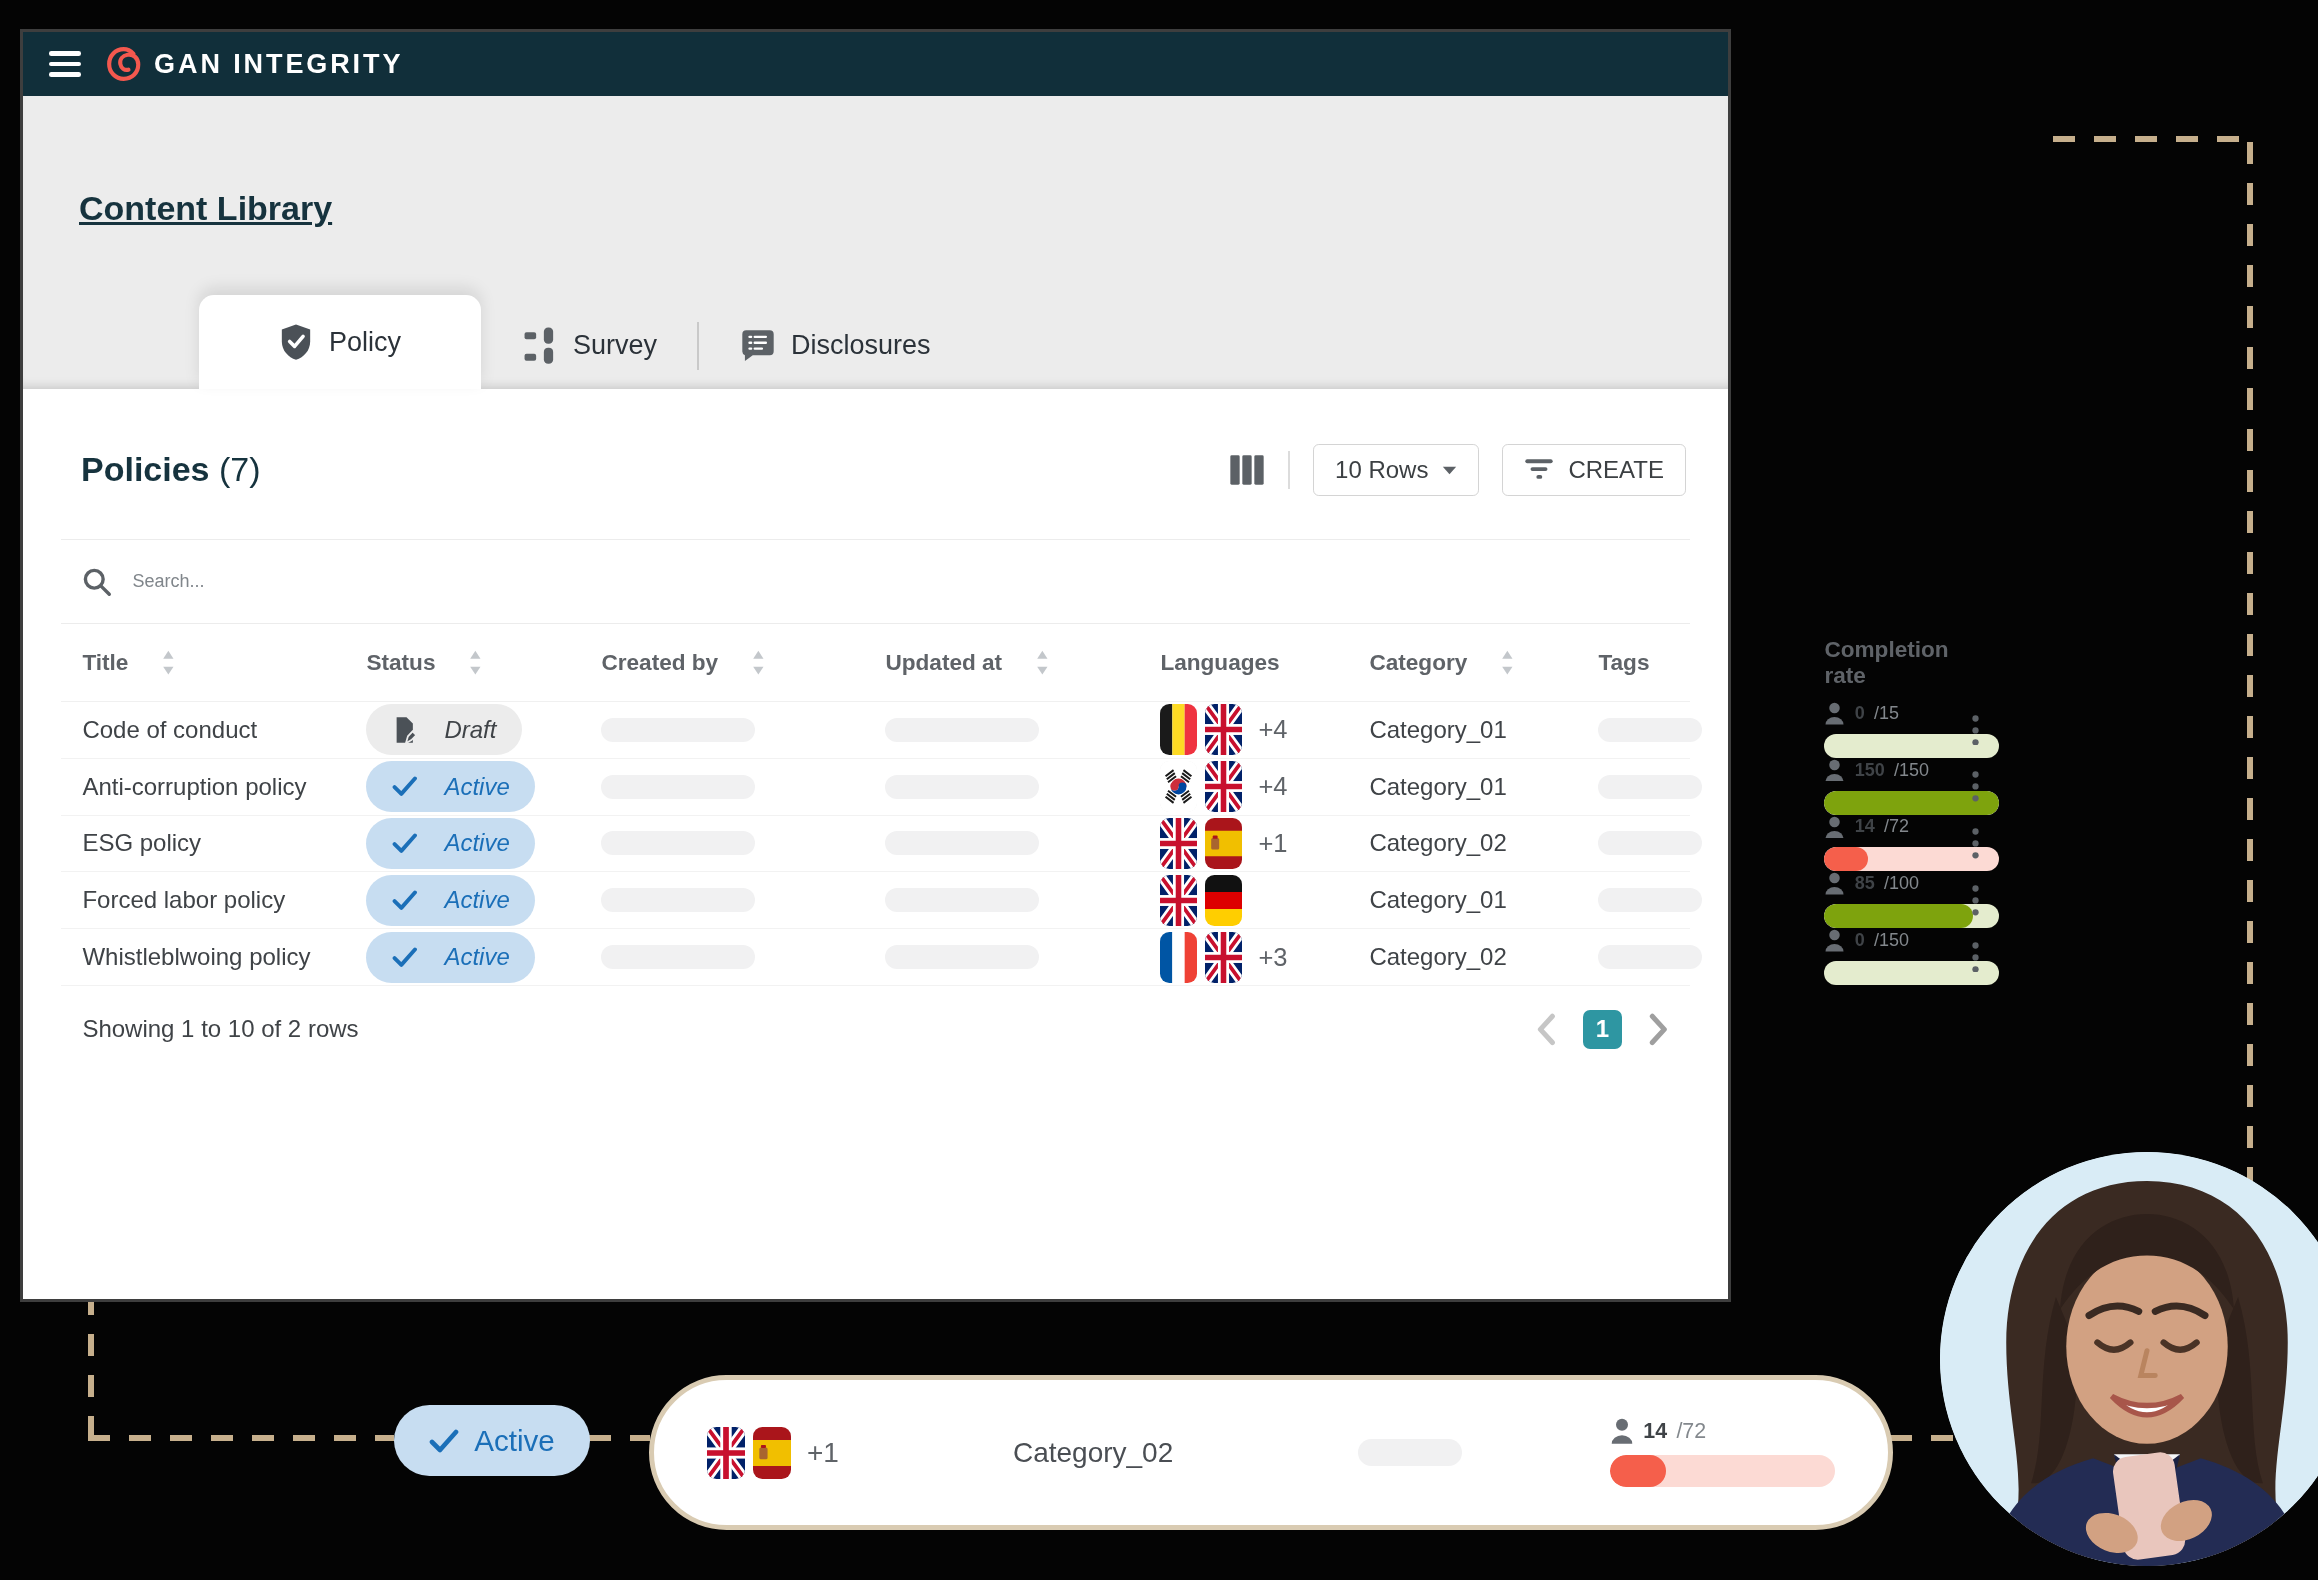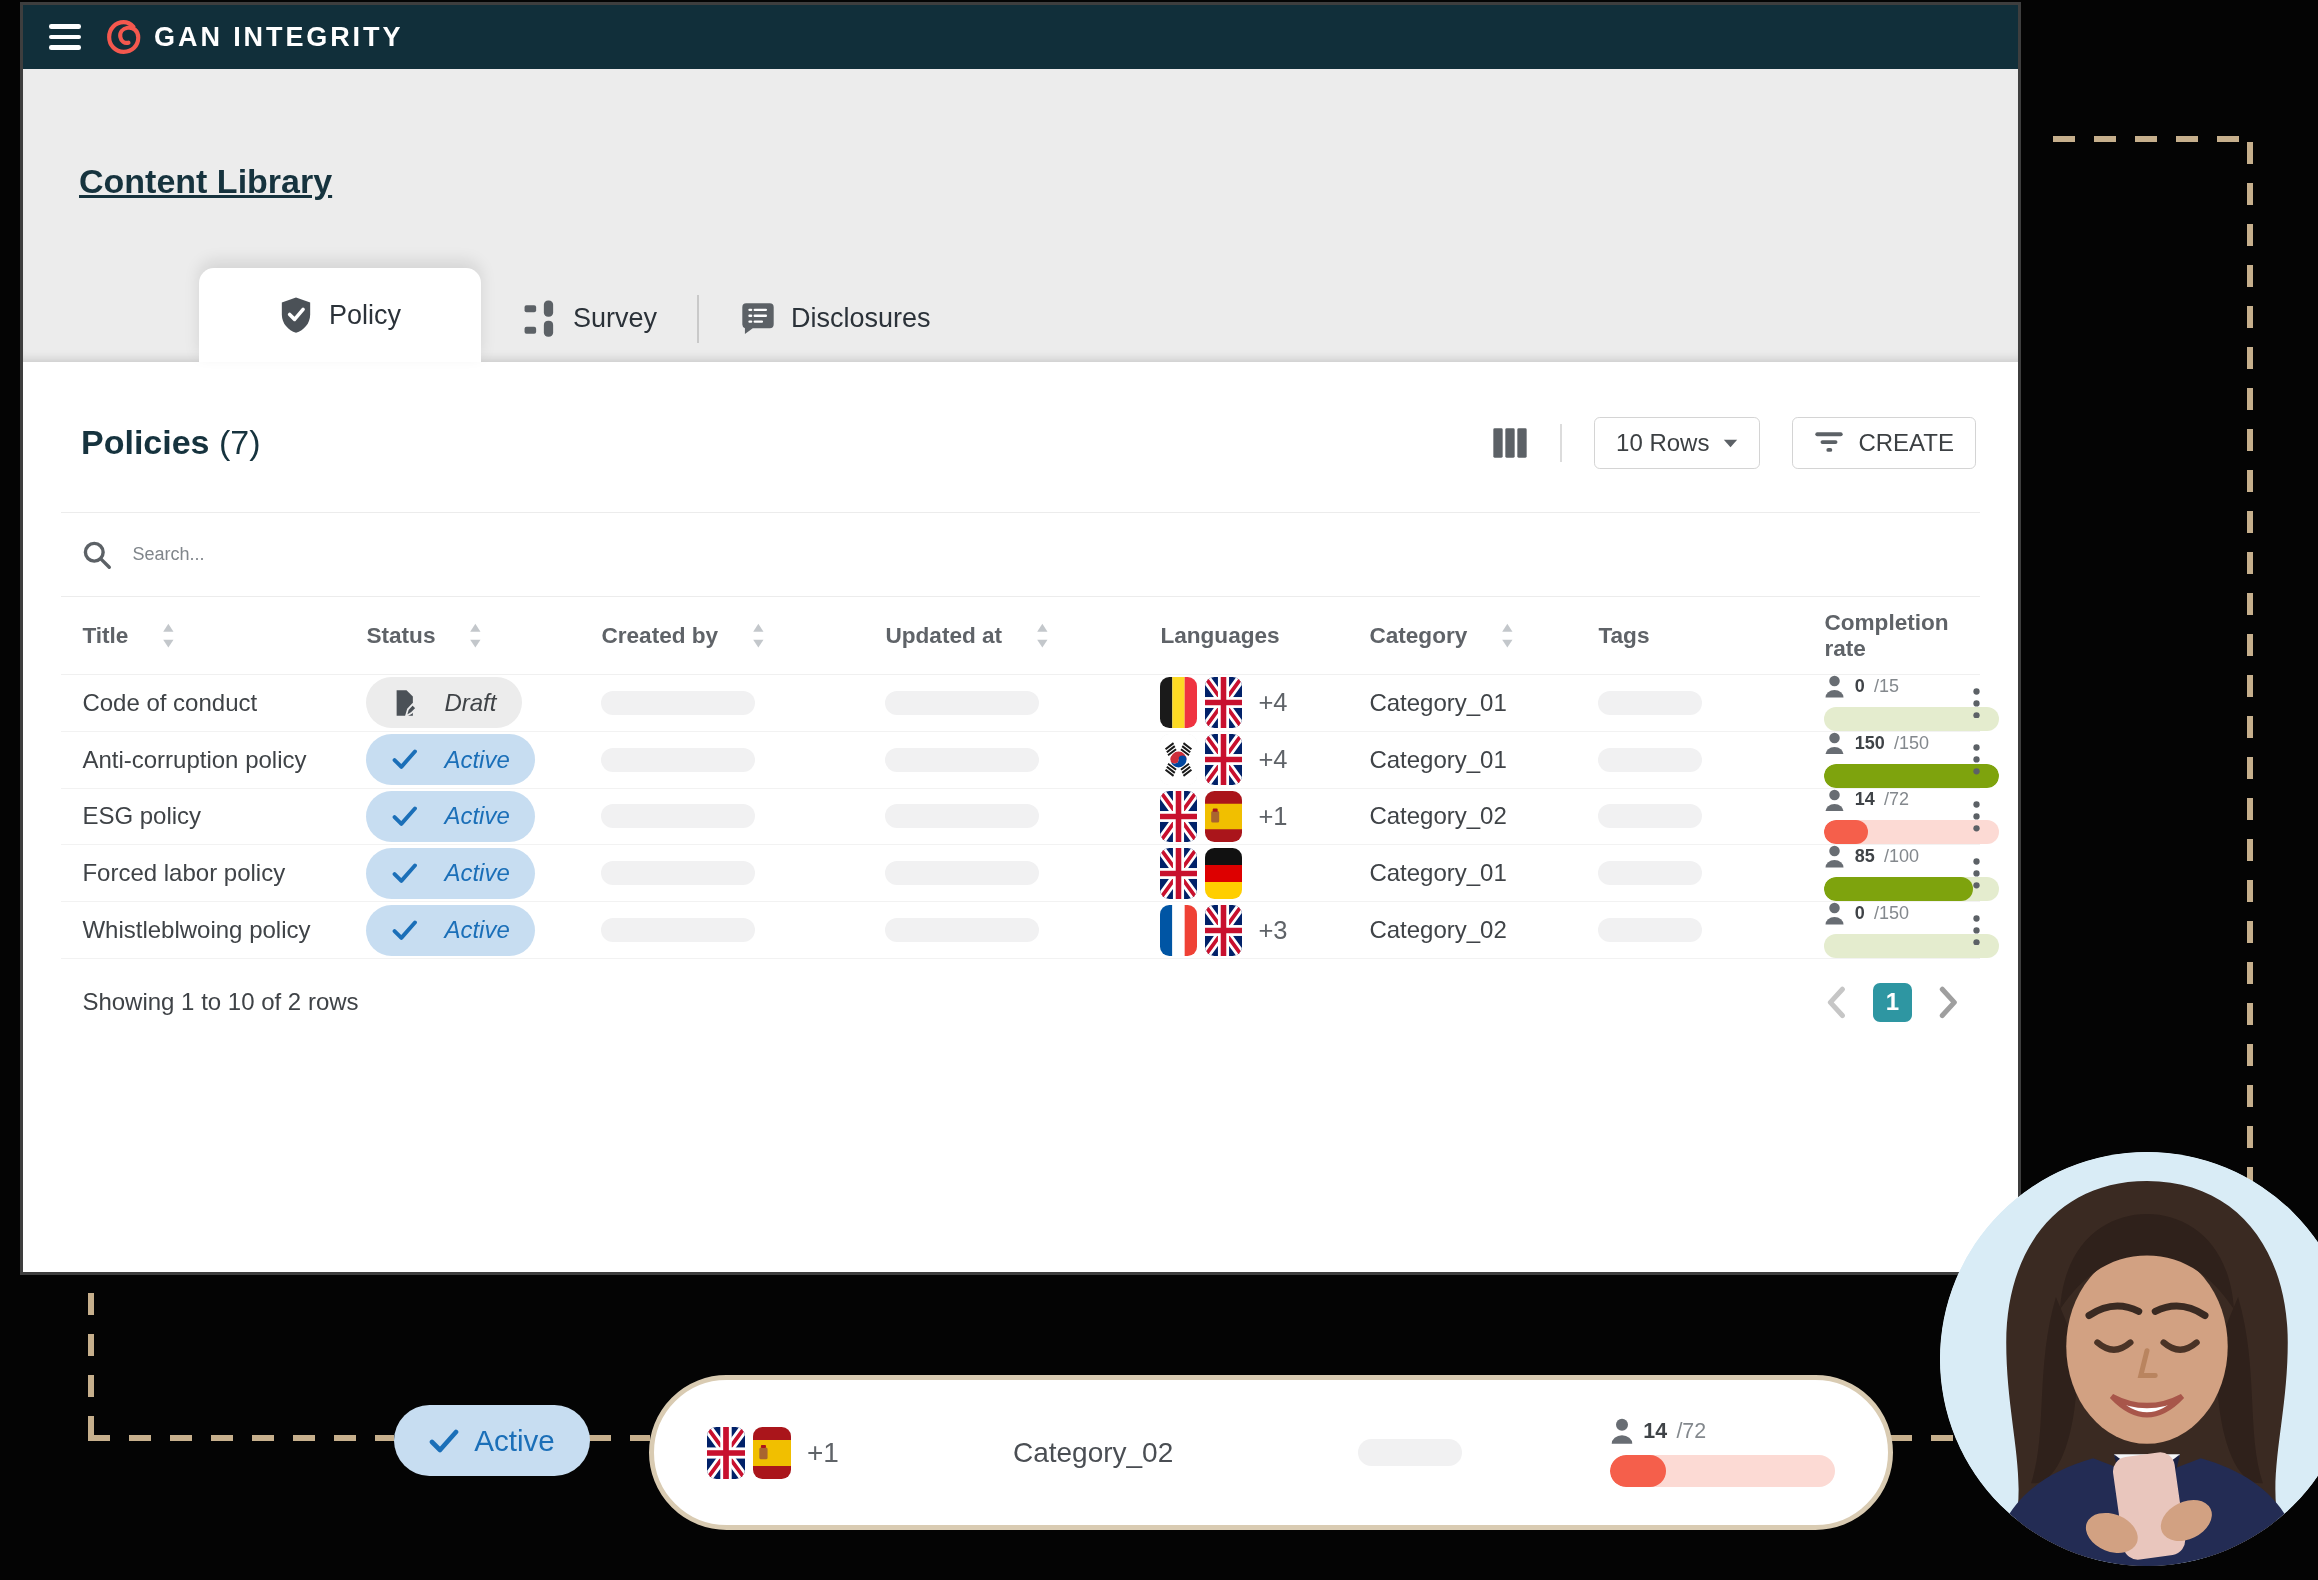--- a/index.html
+++ b/index.html
@@ -7,21 +7,21 @@
     width:2319px;height:1580px;position:relative;overflow:hidden;
     background:#040404;
     font-family:"Liberation Sans", sans-serif;
   }
   
   .dash-h{position:absolute;height:6.4px;background:repeating-linear-gradient(90deg,#c6af8c 0 22px,transparent 22px 41px);z-index:0;}
   .dash-v{position:absolute;width:6.4px;background:repeating-linear-gradient(180deg,#c6af8c 0 22px,transparent 22px 41px);z-index:0;}
 
   
   .window{
-    position:absolute;left:20px;top:2px;width:2001px;height:1273px;
+    position:absolute;left:20px;top:29px;width:1711px;height:1273px;
     background:#fff;border:3.5px solid #3e3e3e;box-sizing:border-box;
     display:flex;flex-direction:column;z-index:1;
   }
   .topbar{flex:0 0 64px;background:#112f3a;display:flex;align-items:center;gap:24px;padding:0 25.5px;}
   .burger{display:flex;flex-direction:column;gap:5.8px;width:32px;cursor:pointer;}
   .burger span{height:4.6px;background:#fff;border-radius:2.3px;}
   .brand{display:flex;align-items:center;gap:11.6px;}
   .brand .logo{width:38px;height:38px;}
   .brand-name{color:#fff;font-size:27px;font-weight:bold;letter-spacing:2.9px;}
 
@@ -36,21 +36,21 @@
   .tabs{position:absolute;left:176px;bottom:0;display:flex;align-items:flex-end;}
   .tab{height:87px;display:flex;align-items:center;justify-content:center;gap:16px;font-size:27px;color:#2b3239;padding:0 42px;position:relative;cursor:pointer;}
   .tab .tab-ic{width:34px;height:34px;display:flex;align-items:center;}
   .tab.active{height:94px;background:#fff;border-radius:15px 15px 0 0;min-width:282px;box-sizing:border-box;box-shadow:0 -7px 16px rgba(0,0,0,.10);z-index:2;}
   .tab.sep::after{content:"";position:absolute;right:0;top:19.7px;height:48px;width:1.7px;background:#c9c9c9;}
 
   .content{flex:1;background:#fff;display:flex;flex-direction:column;--cols:284px 235px 284px 275px 209px 229px 200px 174px 1fr;}
   .toolbar{height:150px;flex:0 0 150px;display:flex;align-items:center;justify-content:space-between;padding:11.6px 42px 0 58px;box-sizing:border-box;}
   .policies-title{font-size:34px;color:#16333e;}
   .policies-title .t-bold{font-weight:bold;}
-  .controls{display:flex;align-items:center;gap:32px;}
+  .controls{display:flex;align-items:center;gap:23px;}
   .icon-btn{width:36px;height:32px;display:flex;cursor:pointer;}
   .vdiv{width:1.7px;height:38px;background:#dcdcdc;}
   .outline-btn{height:50px;border:1.7px solid #d4d4d4;border-radius:5.8px;display:flex;align-items:center;gap:14px;padding:0 21px;font-size:24px;color:#3c4043;background:#fff;cursor:pointer;}
   .outline-btn .b-ic{display:flex;}
 
   .searchrow{flex:0 0 85px;margin:0 38px;border-top:1.7px solid #ececec;border-bottom:1.7px solid #ececec;display:flex;align-items:center;gap:18.5px;padding:0 21px;box-sizing:border-box;}
   .searchrow .s-ic{width:30px;height:30px;display:flex;}
   .searchrow input{border:none;outline:none;font-size:18px;color:#3c4043;width:811px;font-family:"Liberation Sans",sans-serif;background:transparent;}
   .searchrow input::placeholder{color:#80868b;}
 

